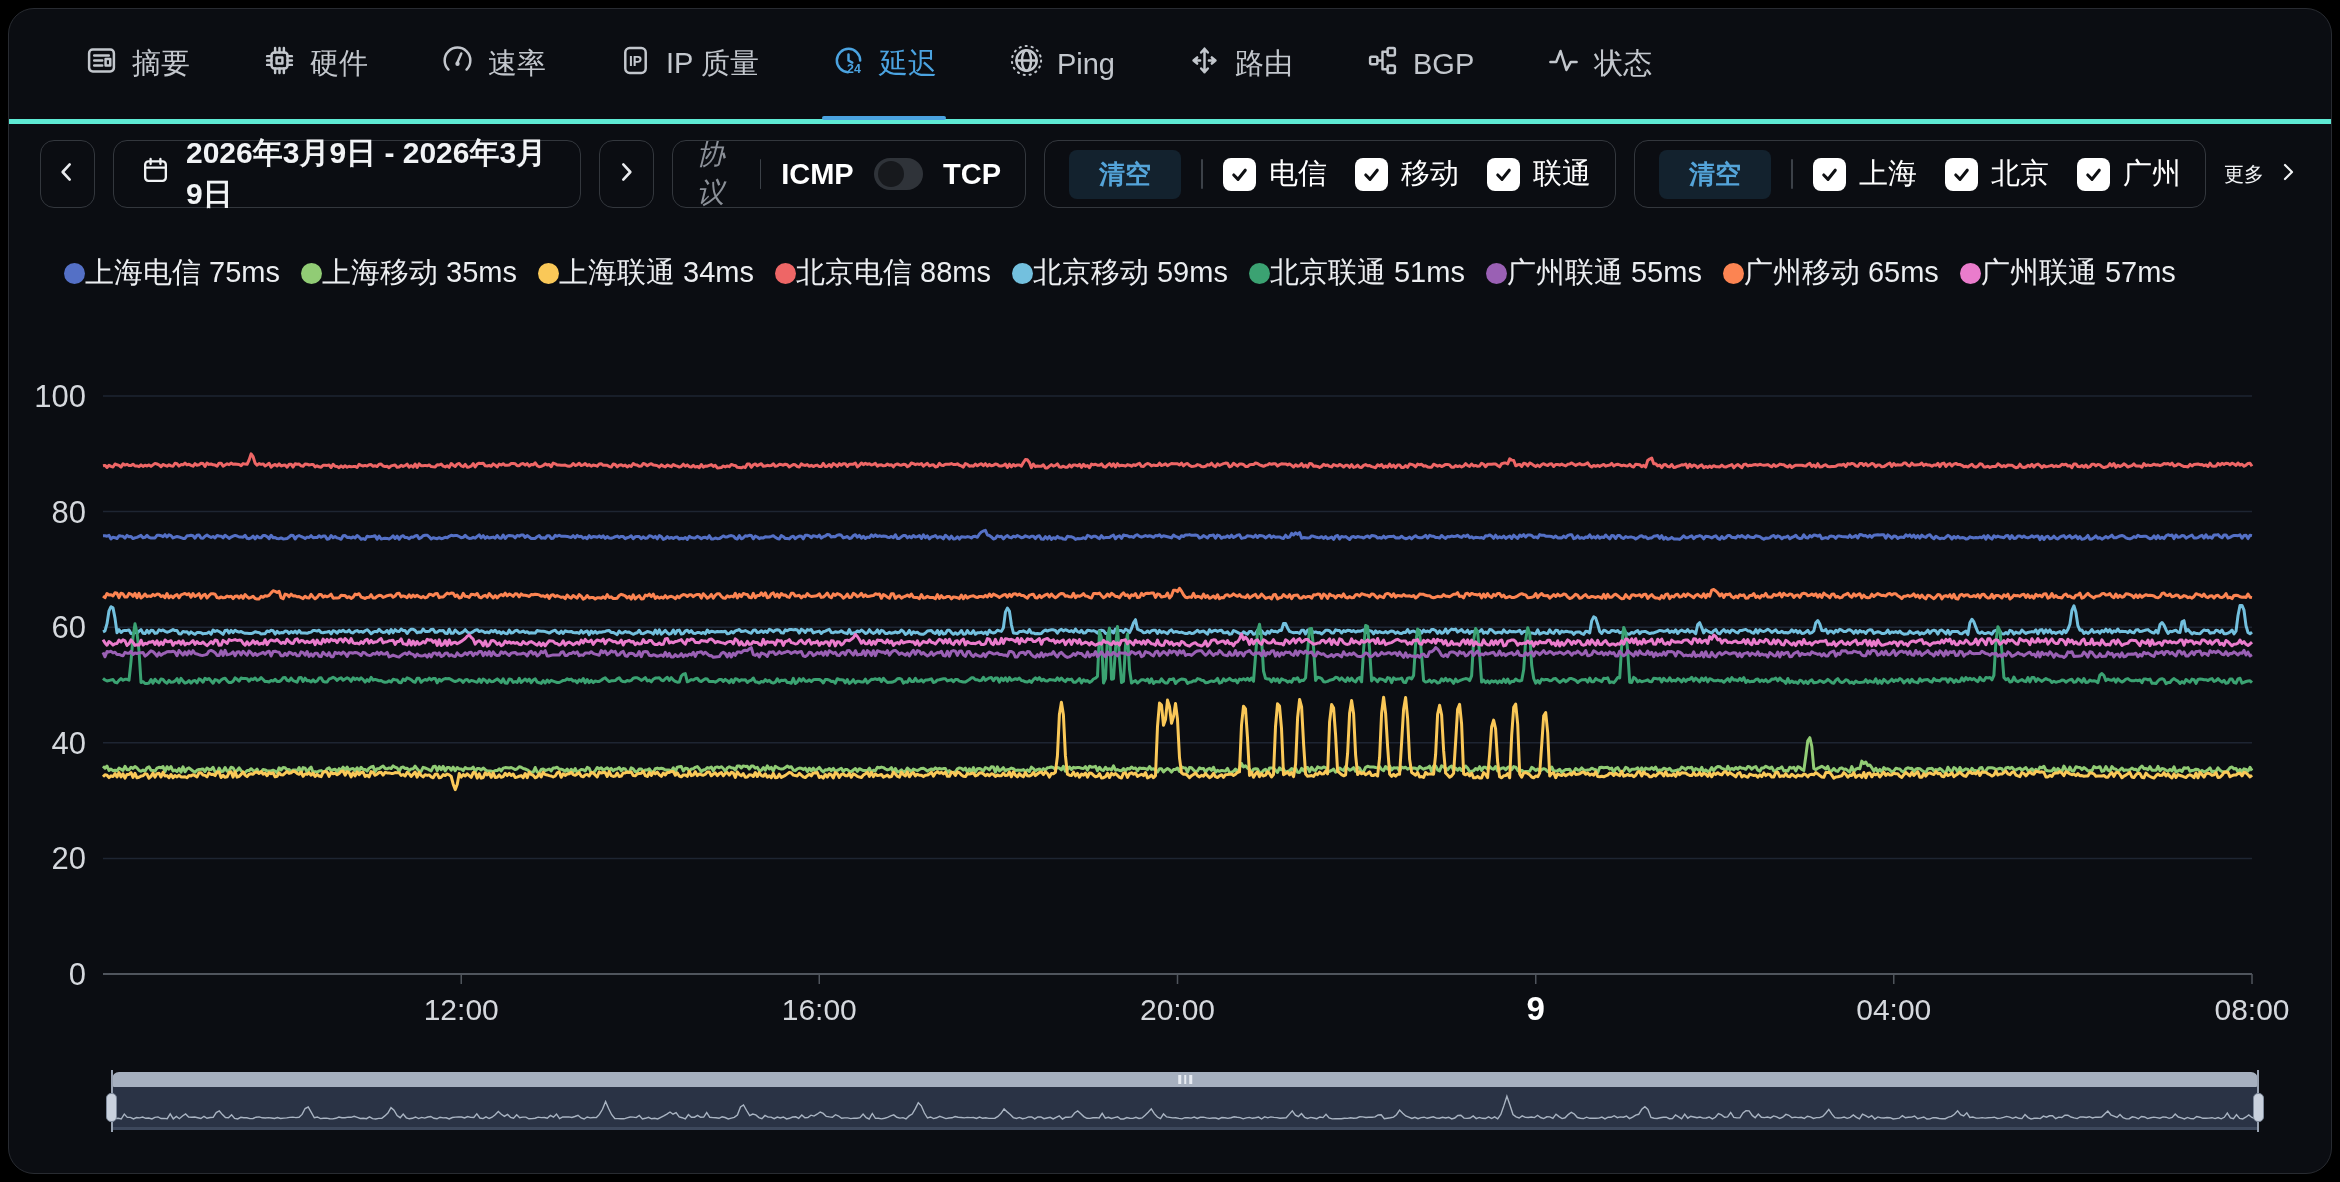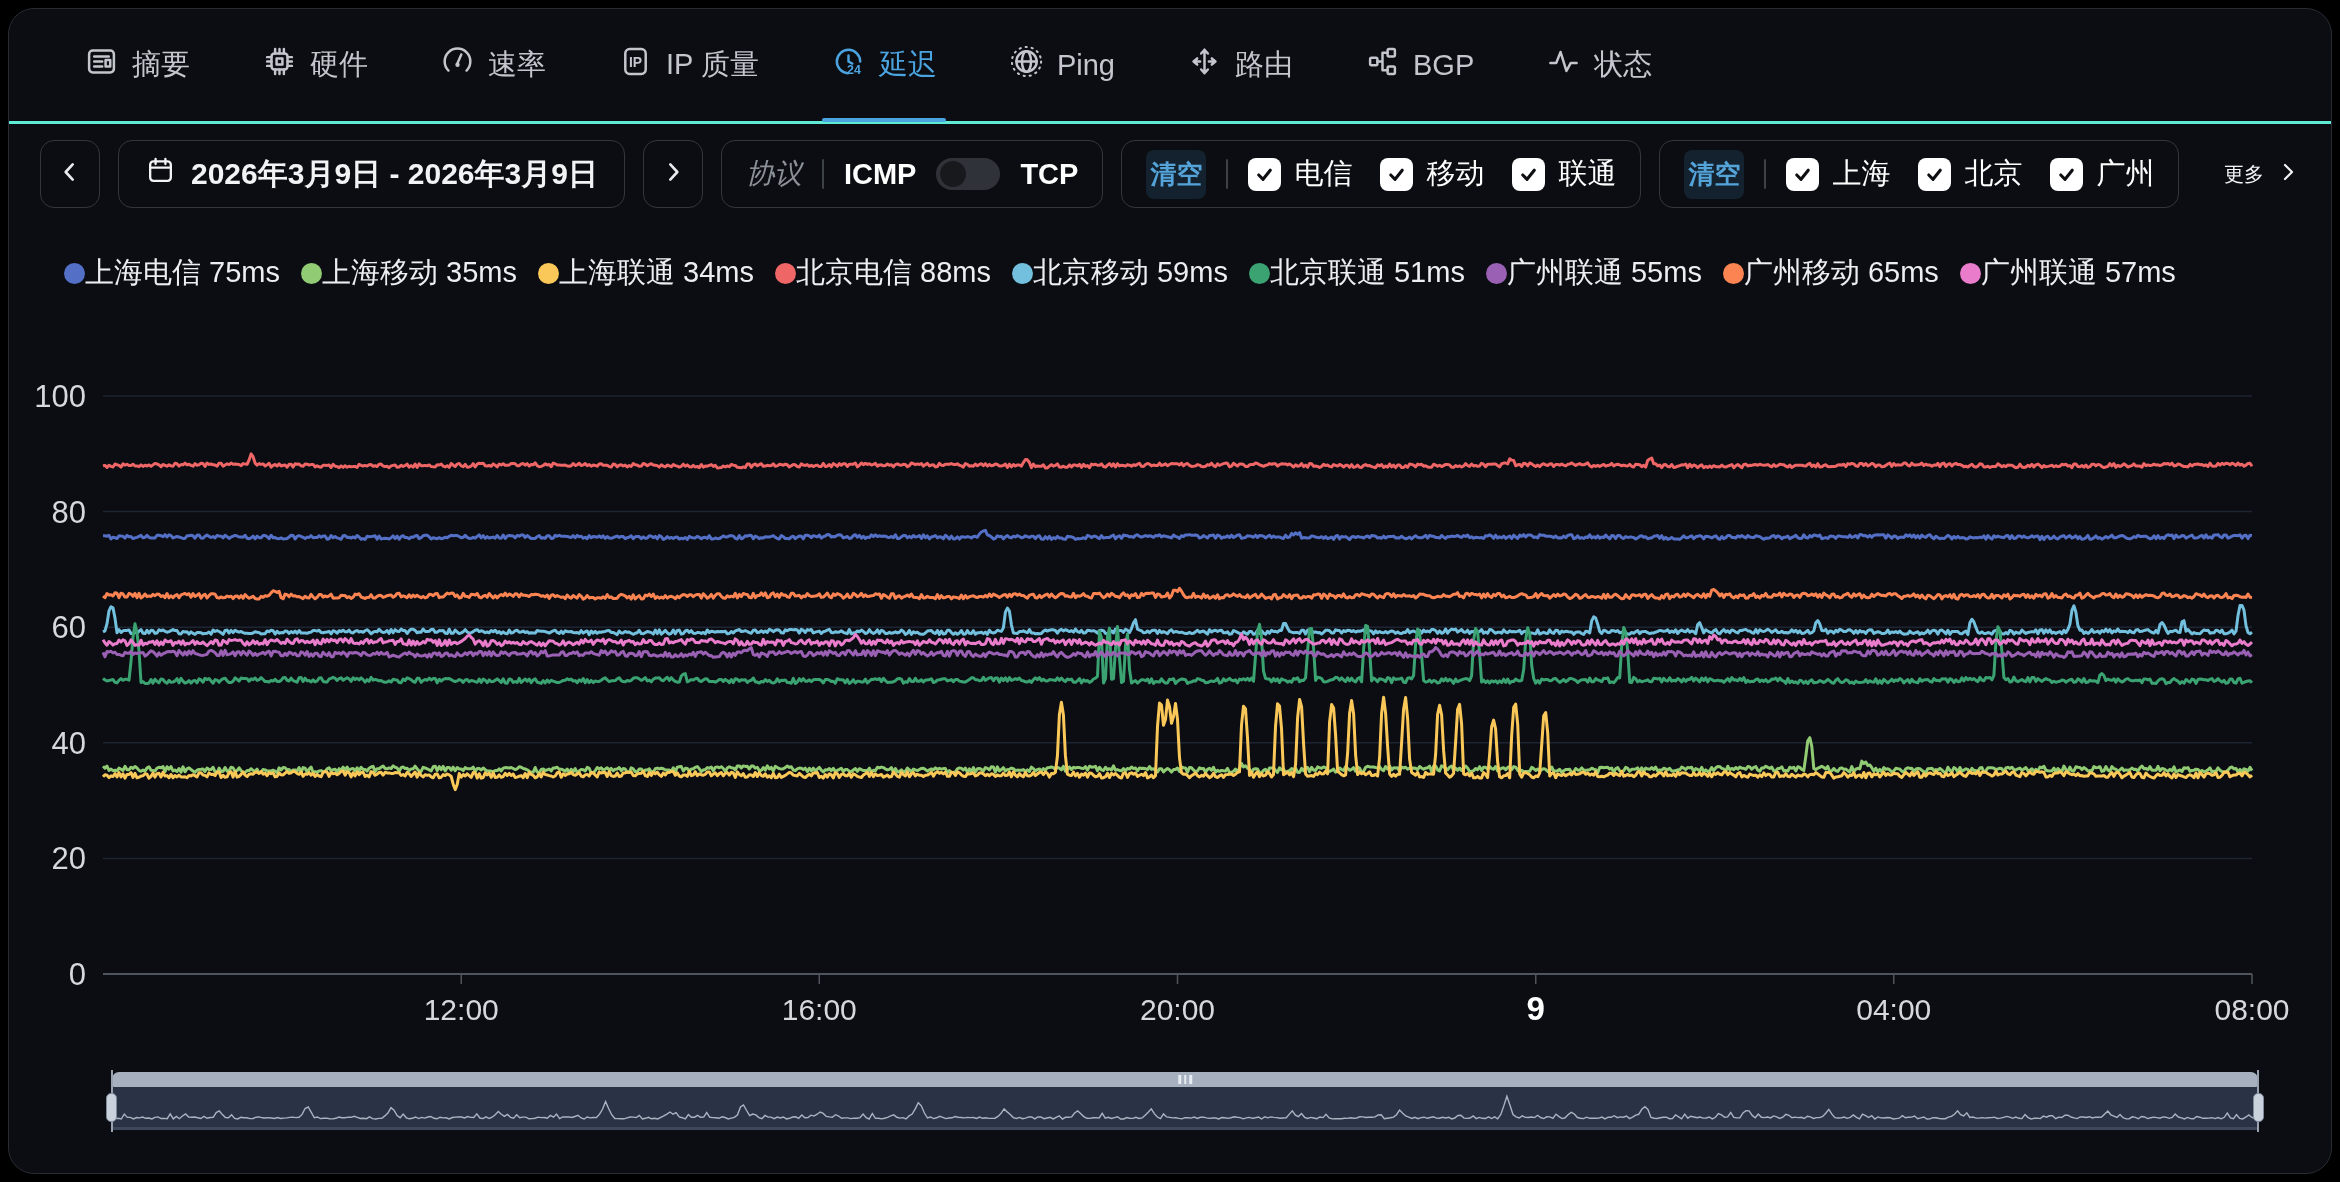--- a/index.html
+++ b/index.html
@@ -5,42 +5,42 @@
   html,body{margin:0;padding:0;background:#000;}
   body{width:2340px;height:1182px;position:relative;overflow:hidden;
        font-family:"Liberation Sans","DejaVu Sans",sans-serif;
        -webkit-font-smoothing:antialiased;}
   .card{position:absolute;left:8px;top:8px;right:8px;bottom:8px;
         background:#0b0d12;border:1px solid #282b31;border-radius:26px;}
 
   
   .tabbar{position:absolute;left:9px;right:9px;top:9px;height:115px;
           display:flex;align-items:center;gap:54px;padding-left:66px;
-          border-bottom:3px solid #5eead4;box-sizing:border-box;}
+          border-bottom:5px solid #5eead4;box-sizing:border-box;}
   .tab{position:relative;height:100%;display:flex;align-items:center;gap:13px;
        padding:0 9px;color:#c3c7cd;font-size:29px;cursor:pointer;white-space:nowrap;}
   .tab svg{width:35px;height:35px;}
   .tab.active{color:#4ba3e0;}
   .tab.active::after{content:"";position:absolute;left:0;right:0;bottom:-1px;height:4px;
        background:#4ba3e0;border-radius:2px;}
 
   
   .filters{position:absolute;left:40px;right:40px;top:140px;height:68px;
            display:flex;align-items:stretch;gap:18px;}
   .btn,.group{border:1.5px solid #33373d;border-radius:14px;box-sizing:border-box;
            display:flex;align-items:center;background:transparent;}
   .icon-btn{width:60px;justify-content:center;color:#e9ebee;cursor:pointer;}
   .icon-btn svg{width:26px;height:26px;}
   .date-btn{padding:0 26px;gap:15px;color:#f1f3f5;font-size:30px;font-weight:700;cursor:pointer;align-items:center;}
   .date-btn svg{width:31px;height:31px;color:#f1f3f5;}
   .group{padding:0 24px;gap:20px;font-size:29px;color:#fff;}
   .muted{color:#8b9098;font-size:28px;font-style:italic;}
   .vdiv{width:2px;height:30px;background:#3c4148;border-radius:1px;}
   .badge{color:#54a4d9;background:#13222e;font-size:26px;font-weight:600;
-         padding:7px 4px;border-radius:8px;cursor:pointer;white-space:nowrap;}
+         padding:7px 30px;border-radius:8px;cursor:pointer;white-space:nowrap;}
   .cb-item{display:flex;align-items:center;gap:13px;cursor:pointer;white-space:nowrap;}
   .check{width:33px;height:33px;background:#fff;border-radius:8px;
          display:flex;align-items:center;justify-content:center;}
   .check svg{width:23px;height:23px;}
   .toggle{width:64px;height:32px;border-radius:16px;background:#2f3339;position:relative;cursor:pointer;}
   .knob{position:absolute;left:4px;top:3px;width:26px;height:26px;border-radius:50%;background:#17191d;}
   .opt{font-weight:600;}
   .more{display:flex;align-items:center;gap:12px;margin-left:auto;
         font-size:20px;color:#f1f3f5;cursor:pointer;white-space:nowrap;}
   .more svg{width:24px;height:24px;}

